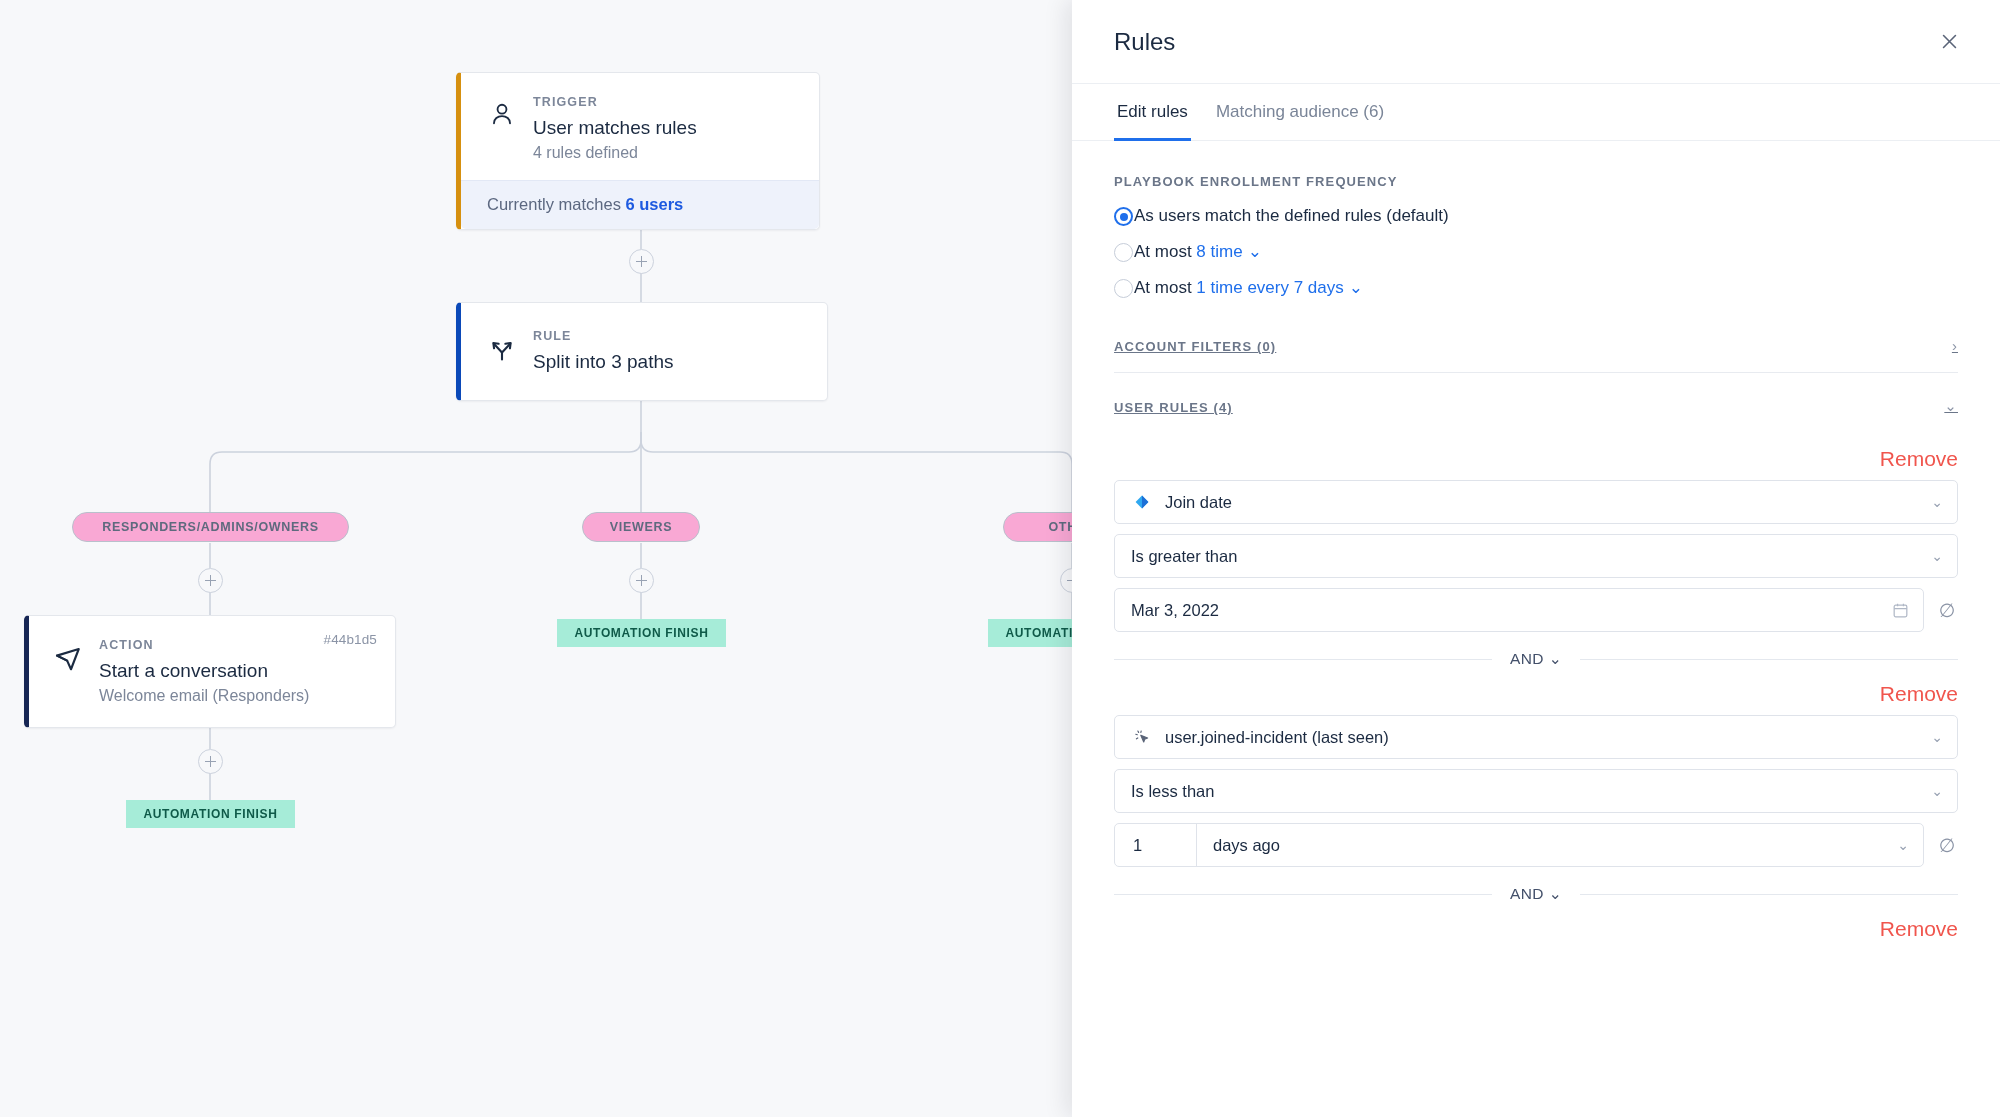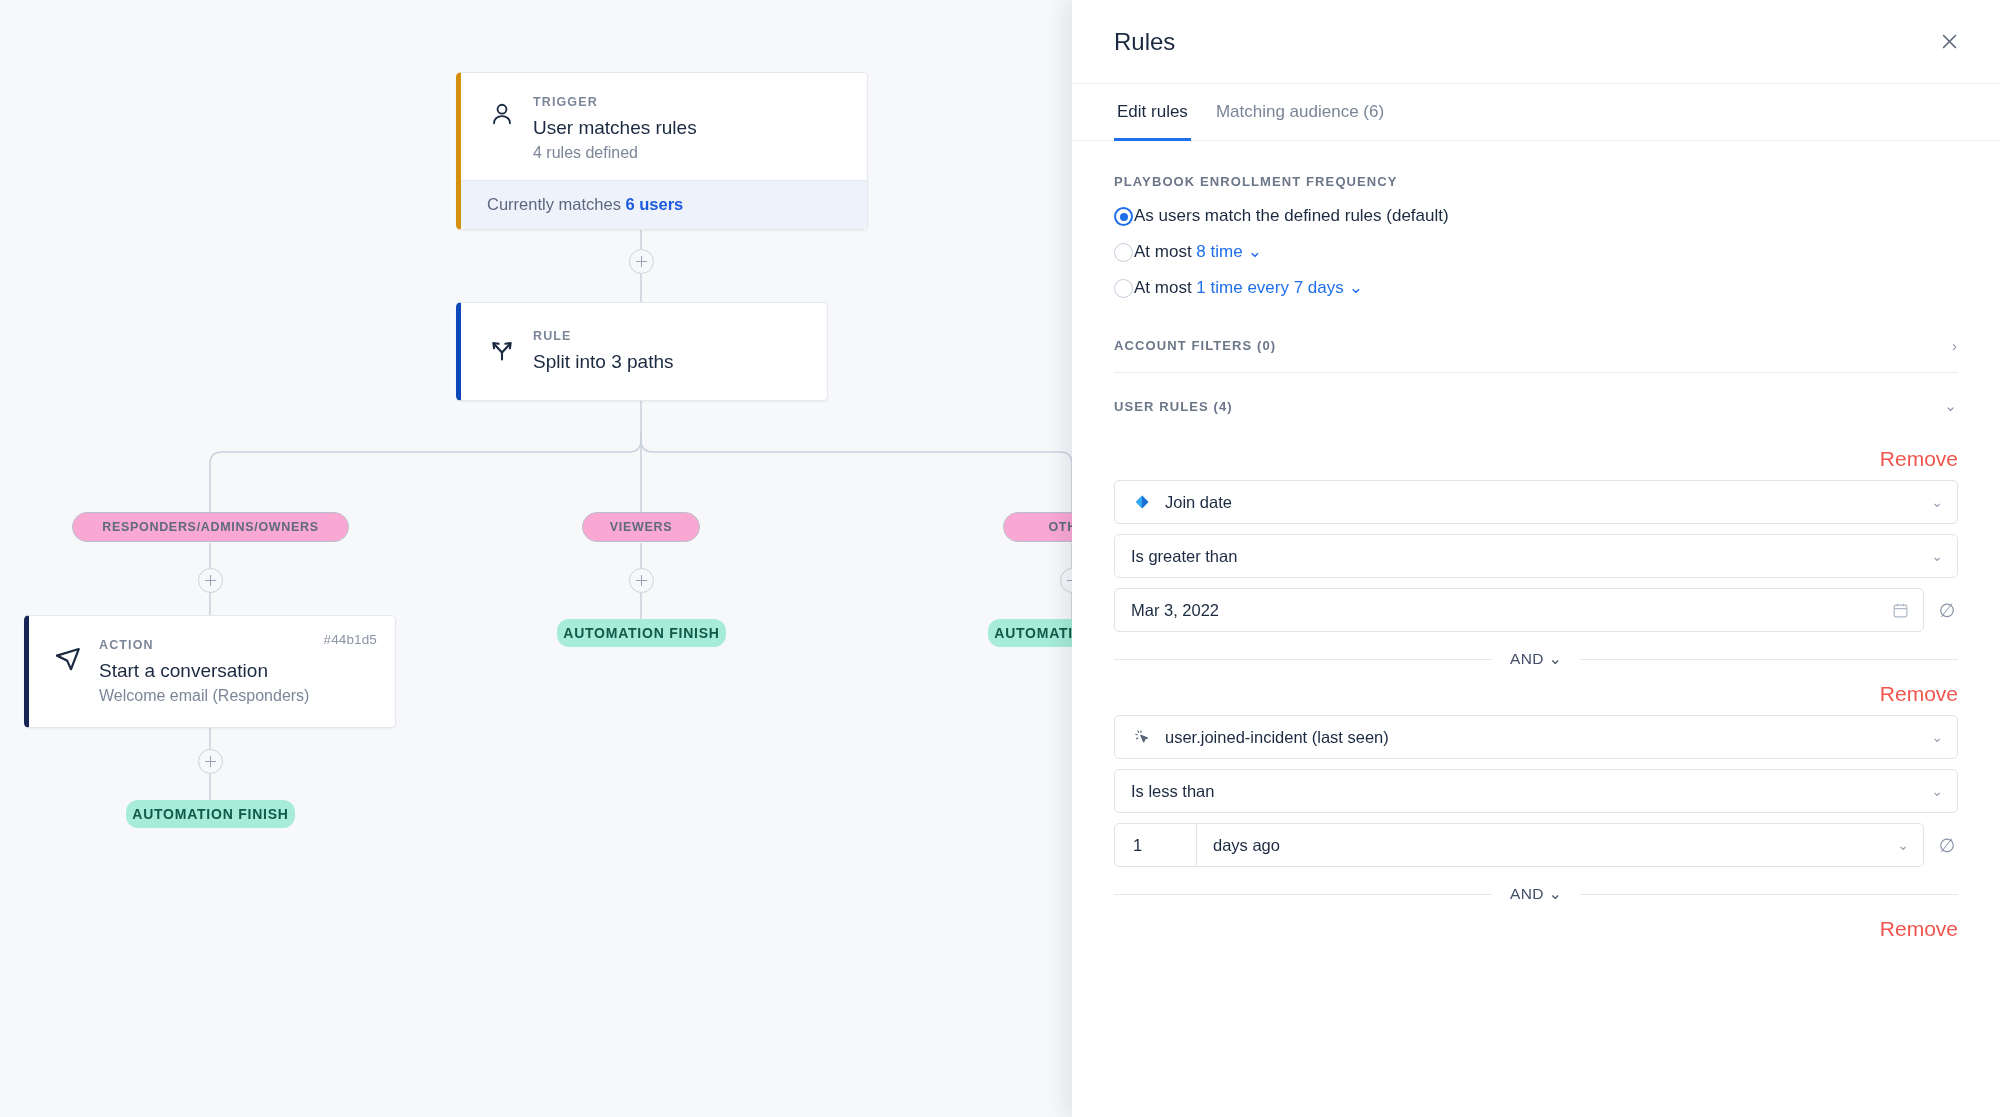--- a/index.html
+++ b/index.html
@@ -39,21 +39,21 @@
     font-size: 12.5px; letter-spacing: .09em; font-weight: 700;
     color: #7c8699; text-transform: uppercase; margin-bottom: 7px;
   }
   .node-title {
     font-size: 19px; color: #1b2a41; line-height: 1.25; font-weight: 400;
   }
   .node-sub { font-size: 16px; color: #7c8699; margin-top: 4px; }
 
   
   #trigger-node {
-    left: 456px; top: 72px; width: 412px;
+    left: 456px; top: 72px; width: 364px;
     border-left: 5px solid #d6900f;
     border-radius: 5px;
   }
   #trigger-node .node-body { padding-bottom: 18px; }
   .trigger-footer {
     background: #eef2fb;
     border-top: 1px solid #e2e8f5;
     padding: 14px 24px 15px 26px;
     font-size: 16.5px; color: #5c6880;
     border-radius: 0 0 5px 5px;
@@ -100,24 +100,24 @@
     border-radius: 15px;
     display: flex; align-items: center; justify-content: center;
     padding: 0 18px;
     font-size: 12.5px; letter-spacing: .055em; font-weight: 600;
     color: #5e6a7e; white-space: nowrap;
   }
 
   
   .finish-pill {
     position: absolute; height: 28px;
-    background: #a6ecd8; border-radius: 12px;
+    background: #a6ecd8; border-radius: 0;
     display: flex; align-items: center; justify-content: center;
     padding: 0 34px;
-    font-size: 14px; letter-spacing: .055em; font-weight: 700;
+    font-size: 12px; letter-spacing: .055em; font-weight: 700;
     color: #0f5a49; white-space: nowrap;
   }
 
   
   .panel {
     position: absolute; right: 0; top: 0;
     width: 928px; height: 1117px;
     background: #ffffff;
     box-shadow: -6px 0 22px rgba(16,24,40,.10);
     display: flex; flex-direction: column;
@@ -178,25 +178,26 @@
   }
   .radio-label { font-size: 17px; color: #1b2a41; }
   .radio-label .link { color: #1f6feb; }
   .caret {
     display: inline-block; margin-left: 5px;
     color: #1f6feb;
   }
 
   
   .sect-row {
-    display: flex; align-items: center;
+    display: flex; align-items: flex-end;
     font-size: 13px; letter-spacing: .085em; font-weight: 700;
     color: #6b7689; text-transform: uppercase;
     padding: 24px 0 18px 0;
     cursor: pointer;
+    text-decoration: underline;
   }
   .sect-row .sp { flex: 1 1 auto; }
   .sect-row .chev { color: #8b94a6; font-weight: 400; font-size: 15px; }
   .hr { height: 1px; background: #e8ebf0; }
 
   .remove-link {
     display: block; text-align: right;
     font-size: 21px; color: #f0554d; cursor: pointer;
     margin: 14px 0 9px 0;
   }

